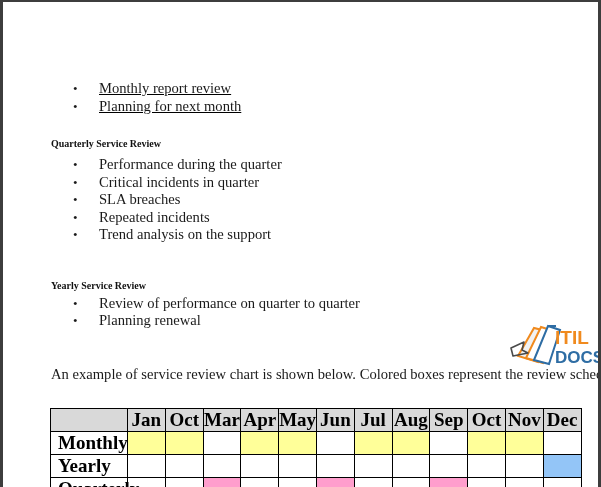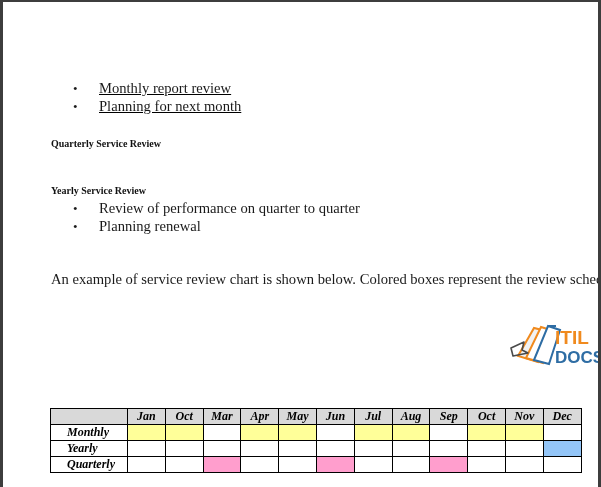--- a/index.html
+++ b/index.html
@@ -116,62 +116,68 @@
   }
   table.schedule {
     border-collapse: collapse;
     table-layout: fixed;
     width: 531px;
     font-family: "Liberation Serif", serif;
   }
   table.schedule td, table.schedule th {
     border: 1px solid #000000;
     height: 14px;
-    font-size: 12px;
+    font-size: 19px;
     text-align: center;
     padding: 0;
     box-sizing: border-box;
-    font-style: italic;
   }
   table.schedule th.corner {
     width: 77px;
     background: #d9d9d9;
   }
   table.schedule th.month {
     width: 37.8px;
     background: #d9d9d9;
     font-weight: bold;
     color: #000000;
   }
   table.schedule td.rowlabel {
     width: 77px;
     background: #ffffff;
     font-weight: bold;
     text-align: left;
-    padding-left: 16px;
+    padding-left: 7px;
     color: #000000;
   }
   table.schedule td.cell {
     background: #ffffff;
   }
 </style>
 </head>
 <body>
 
 <div class="page">
 
 
   <div class="content">
 
     <ul class="bullets" id="list-intro">
       <li>Monthly report review</li>
       <li>Planning for next month</li>
     </ul>
 
     <div class="section-heading" id="heading-quarterly">Quarterly Service Review</div>
+    <ul class="bullets" id="list-quarterly">
+      <li>Performance during the quarter</li>
+      <li>Critical incidents in quarter</li>
+      <li>SLA breaches</li>
+      <li>Repeated incidents</li>
+      <li>Trend analysis on the support</li>
+    </ul>
 
     <div class="section-heading" id="heading-yearly">Yearly Service Review</div>
     <ul class="bullets" id="list-yearly">
       <li>Review of performance on quarter to quarter</li>
       <li>Planning renewal</li>
     </ul>
 
     <div class="note-text">An example of service review chart is shown below. Colored boxes represent the review schedule</div>
   </div>
 

